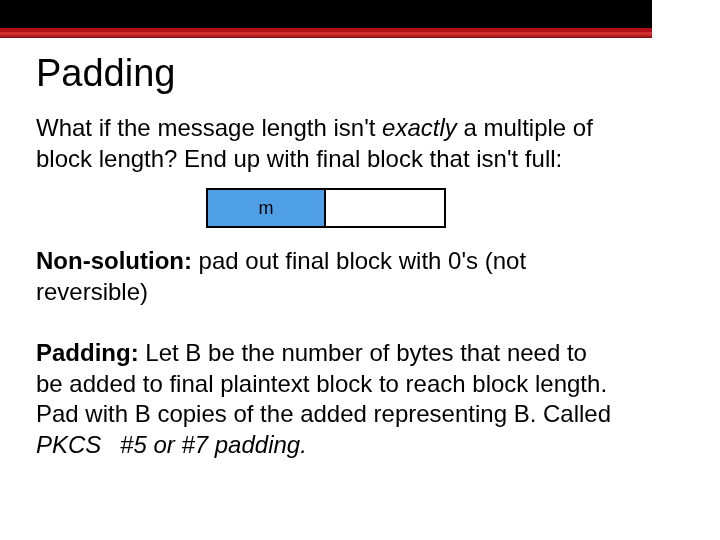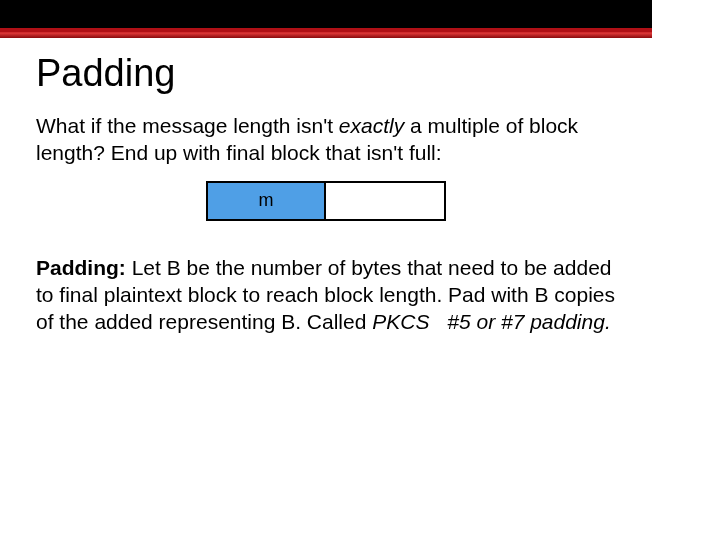--- a/index.html
+++ b/index.html
@@ -41,21 +41,21 @@
   }
   h1.title {
     margin: 0 0 18px 0;
     font-size: 38px;
     font-weight: 400;
     color: #000;
     letter-spacing: 0;
   }
   p.para {
     margin: 0 0 14px 0;
-    font-size: 21px;
+    font-size: 24px;
     line-height: 1.28;
     color: #000;
   }
   .em { font-style: italic; }
   .bold { font-weight: 700; }
   .pkcs {
     font-style: italic;
     color: #000;
   }
   .suffix-italic { font-style: italic; margin-left: 12px; }
@@ -105,20 +105,23 @@
     <p class="para">
       <span>What if the message length isn't </span><span class="em">exactly</span><span> a multiple of block length?  End up with final block that isn't full:</span>
     </p>
 
     <div class="block-diagram">
       <div class="block-fill">
         <span>m</span>
       </div>
     </div>
 
+    <p class="para">
+      <span class="bold">Non-solution:</span><span>  pad out final block with 0's (not reversible)</span>
+    </p>
 
     <div class="gap"></div>
 
     <p class="para">
       <span class="bold">Padding:</span><span>  Let B be the number of bytes that need to be added to final plaintext block to reach block length.  Pad with B copies of the added representing B. Called </span><span class="pkcs">PKCS</span><span class="suffix-italic"> #5 or #7 padding.</span>
     </p>
 
   </div>
 </div>
 

